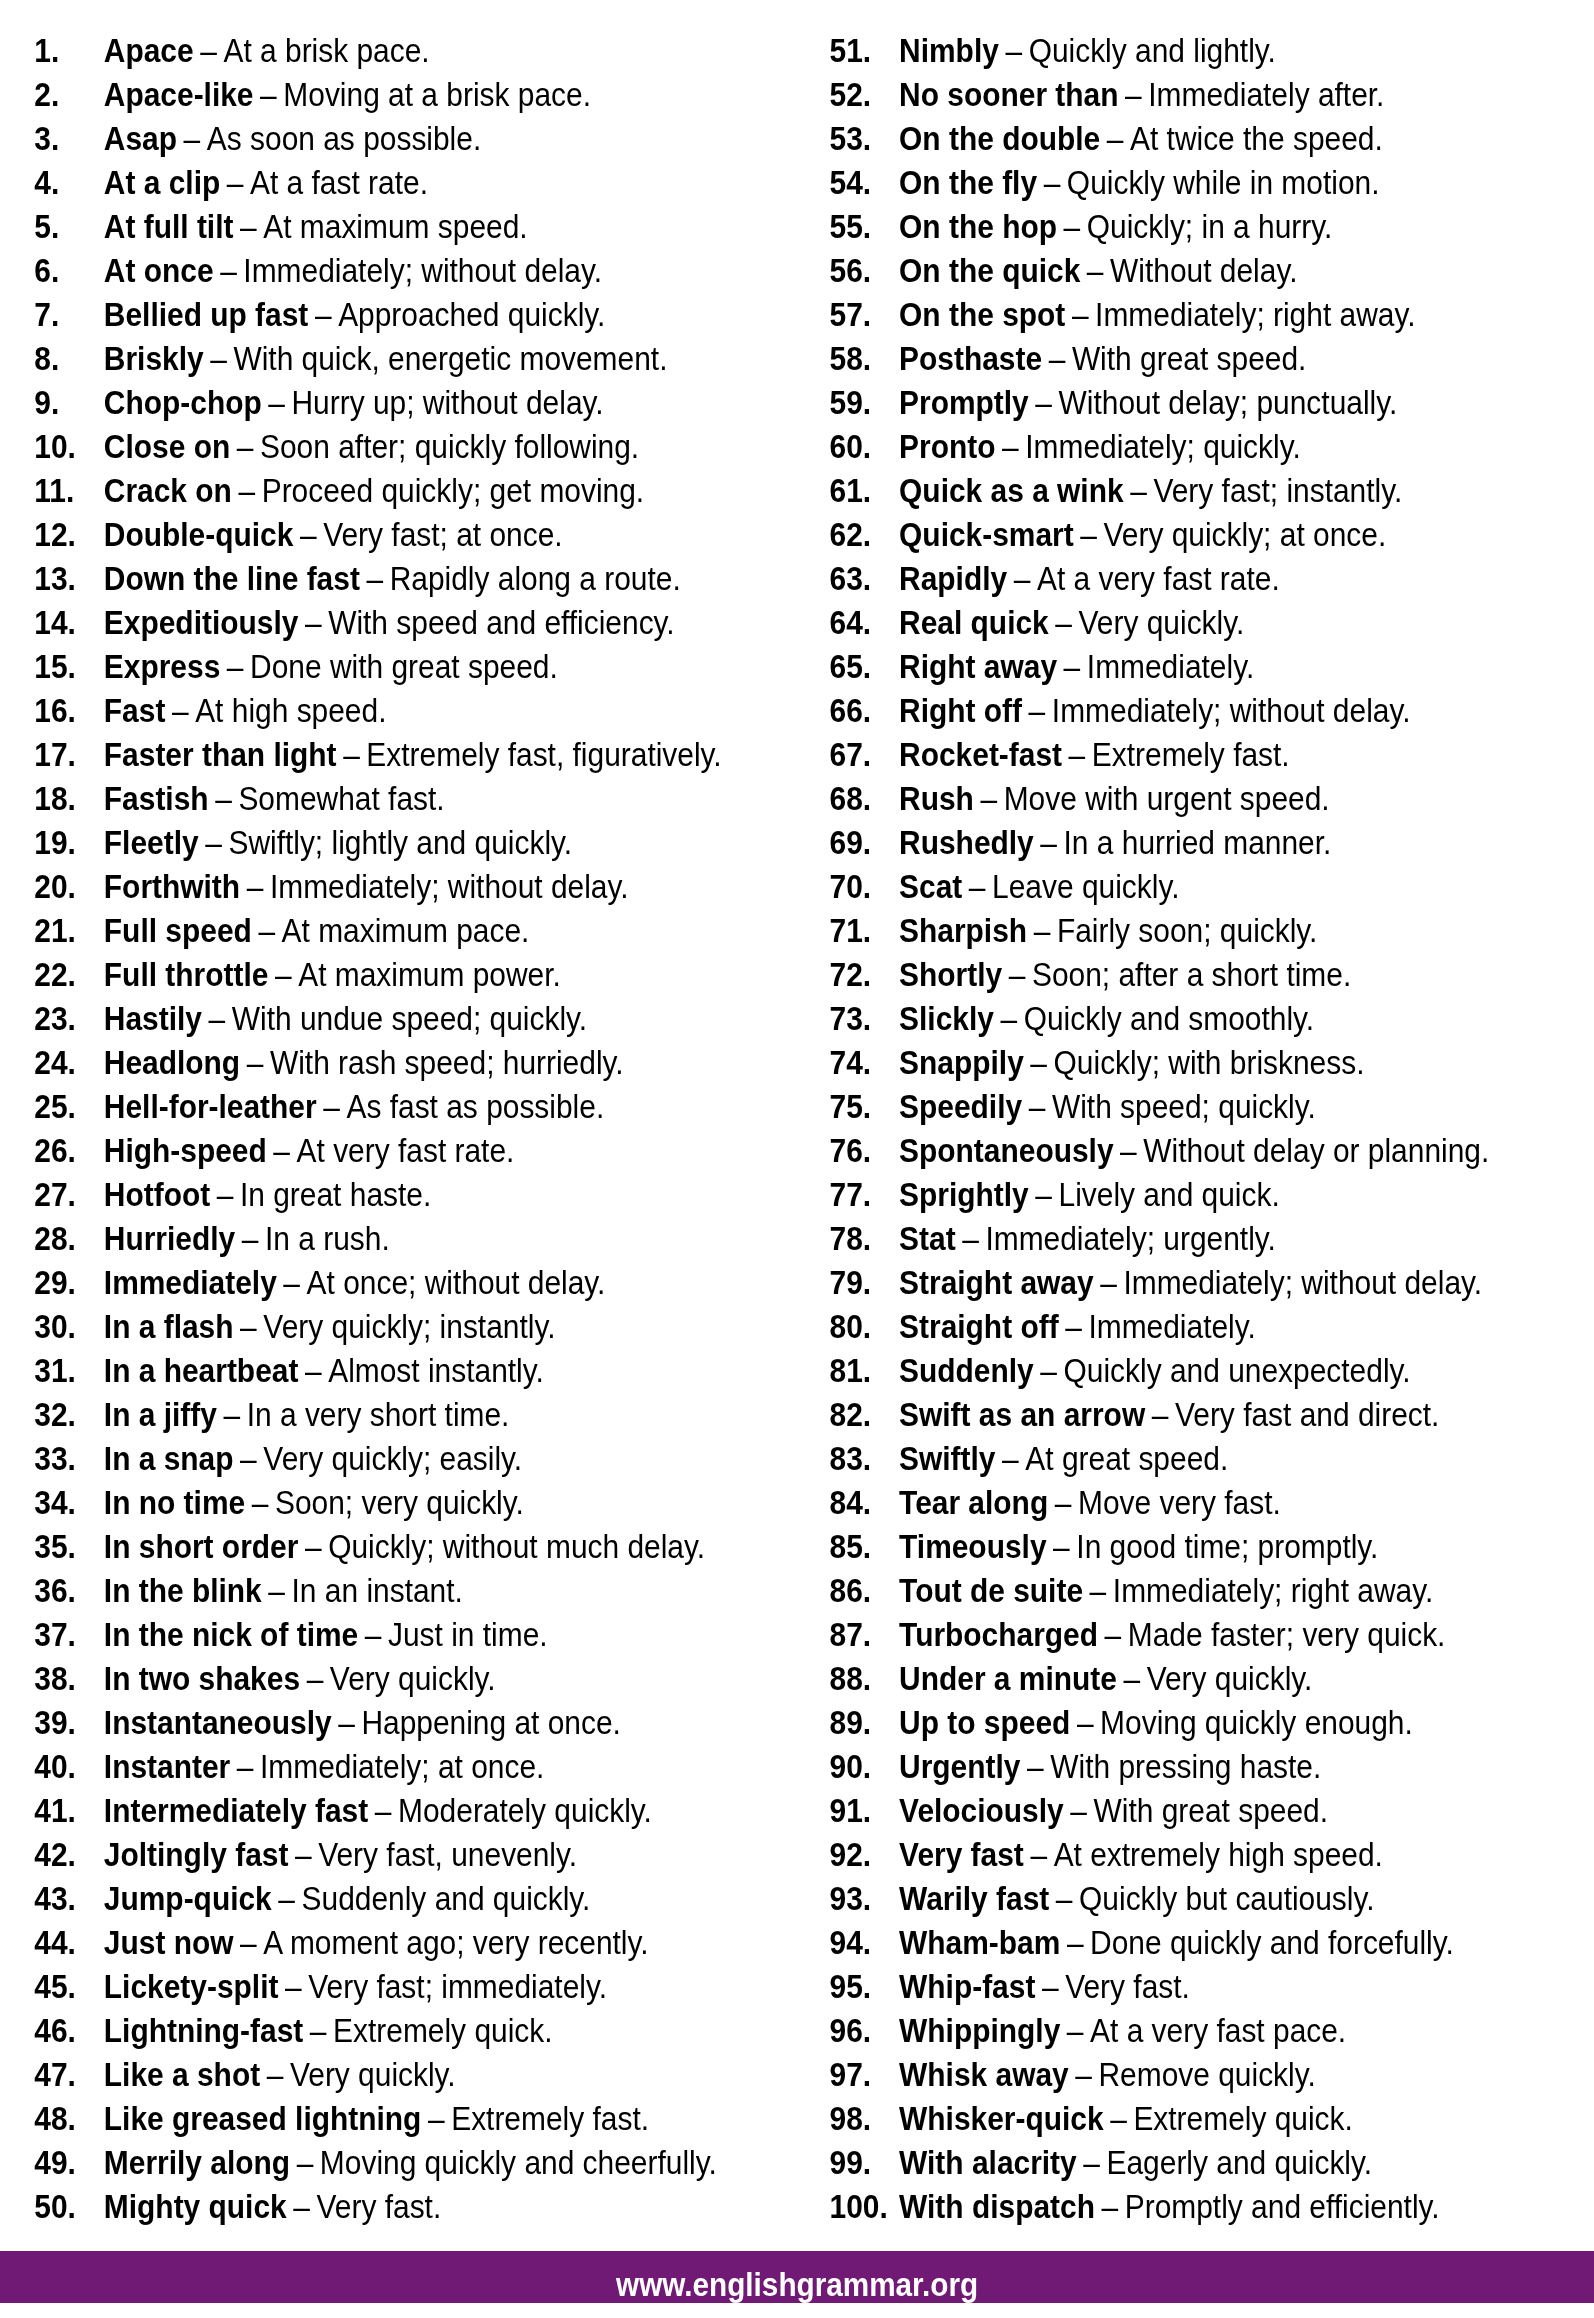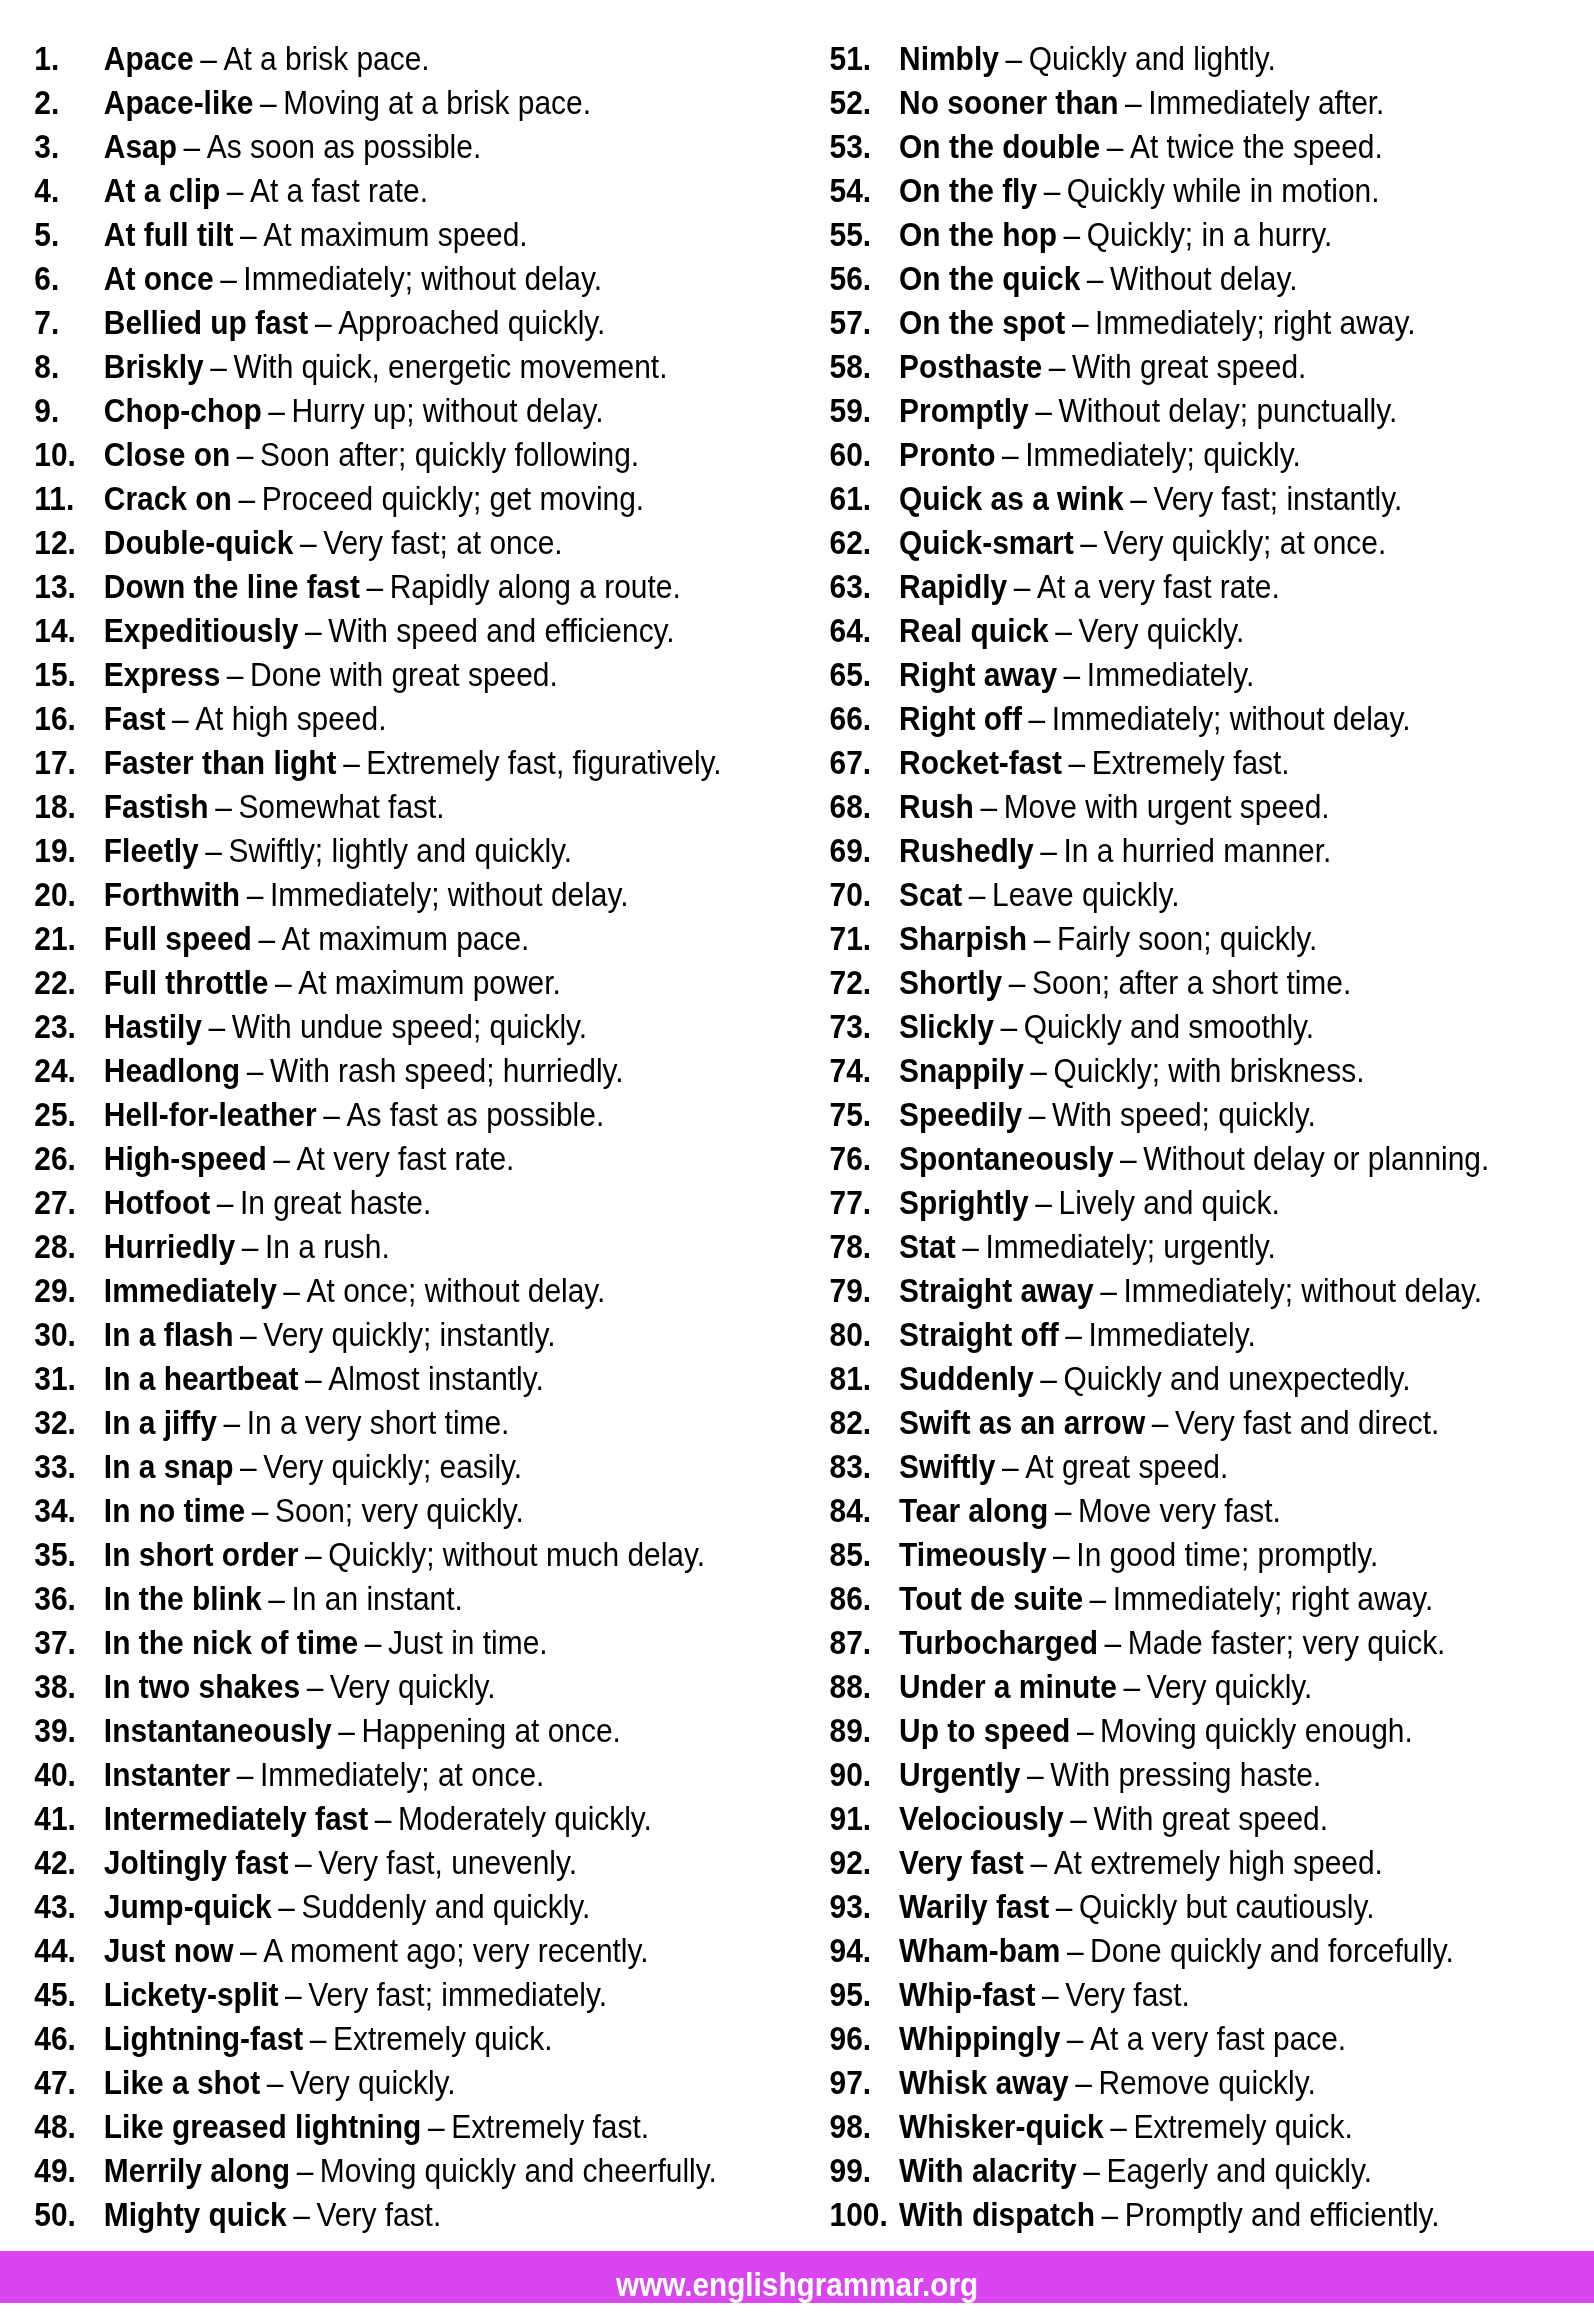--- a/index.html
+++ b/index.html
@@ -10,21 +10,21 @@
   body {
     width: 1594px;
     height: 2319px;
     position: relative;
     overflow: hidden;
     font-family: "Liberation Sans", "DejaVu Sans", sans-serif;
     color: #000000;
   }
   .columns {
     display: flex;
-    padding-top: 36px;
+    padding-top: 28px;
   }
   .col {
     width: 797px;
     box-sizing: border-box;
     transform: scaleX(0.88);
     transform-origin: left top;
   }
   .col-left  { padding-left: 39px; }
   .col-right { padding-left: 37px; }
   .item {
@@ -43,21 +43,21 @@
   }
   .sep {
     margin: 0 0.22em;
   }
   .footer-bar {
     position: absolute;
     left: 0;
     top: 2251px;
     width: 1594px;
     height: 52px;
-    background: #d946ef;
+    background: #701a75;
     text-align: center;
   }
   .footer-url {
     display: inline-block;
     color: #ffffff;
     font-size: 33px;
     font-weight: bold;
     line-height: 67px;
     transform: scaleX(0.9);
     transform-origin: center center;

